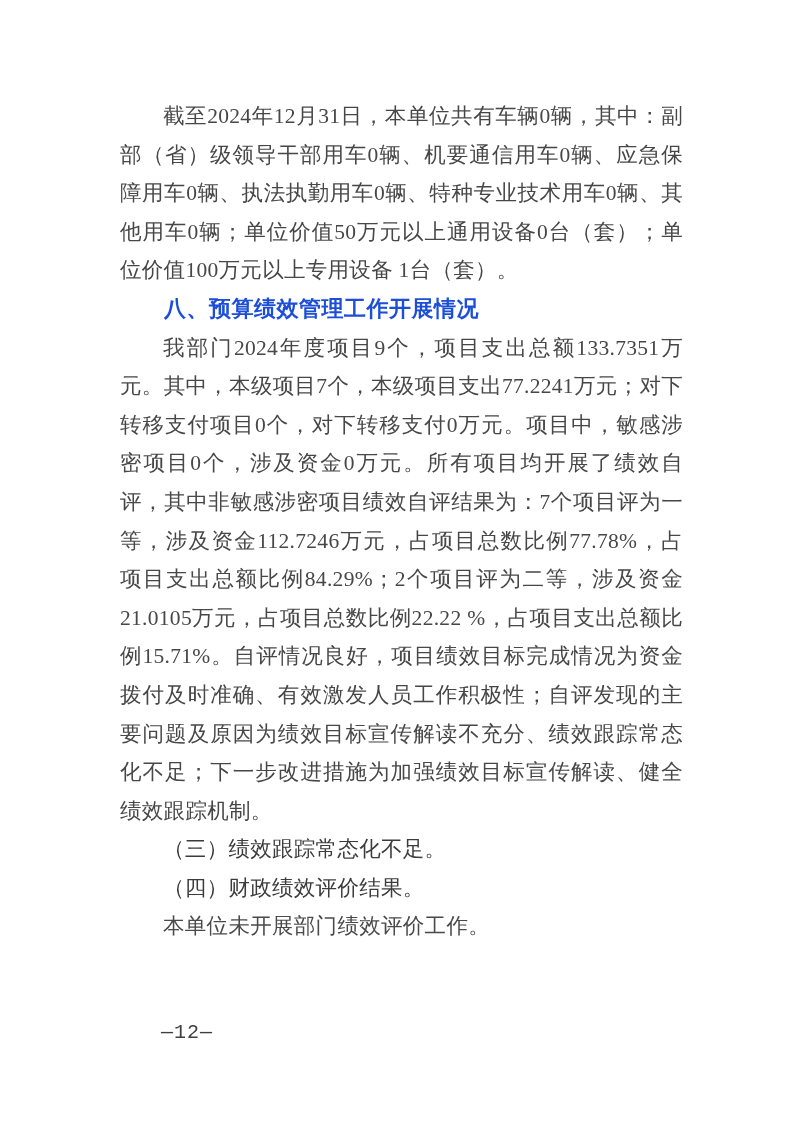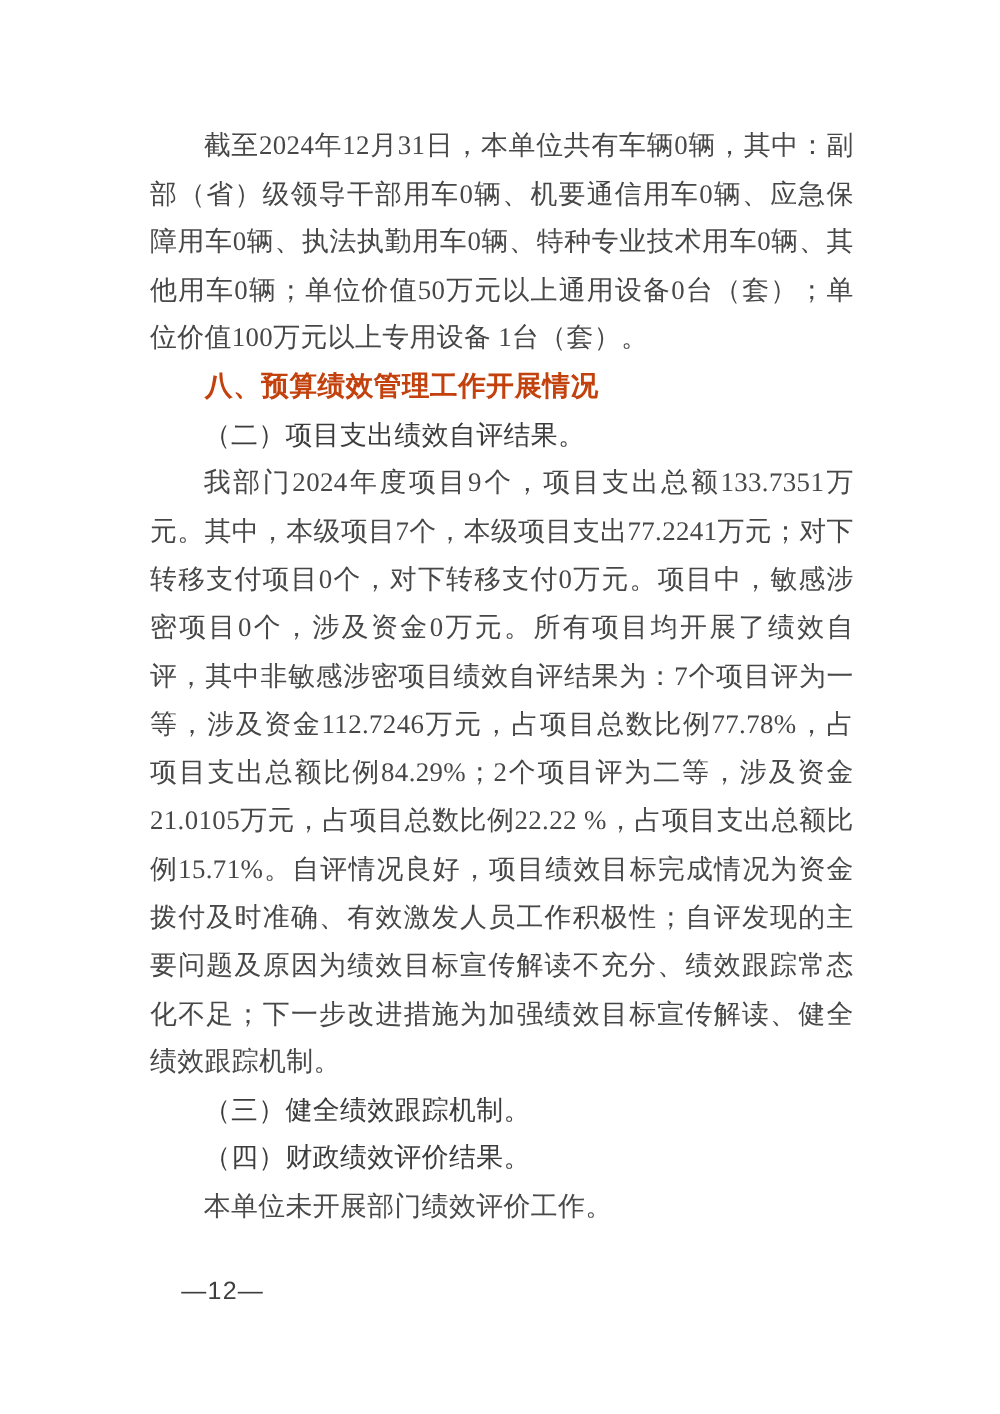--- a/index.html
+++ b/index.html
@@ -37,44 +37,43 @@
     color: #4a4a4a;
   }
   .subhead {
     color: #3c3c3c;
   }
   .heading {
     margin: 0;
     font-size: 22px;
     line-height: 38.6px;
     font-weight: 700;
-    color: #c2410c;
+    color: #1d4ed8;
     font-family: "Liberation Sans", "DejaVu Sans", sans-serif;
     text-indent: 2em;
     text-align: left;
     letter-spacing: 0.5px;
   }
   .pagenum {
     position: absolute;
-    left: 145px;
+    left: 161px;
     top: 1020px;
     font-size: 20px;
     line-height: 26px;
     color: #3f3f3f;
     letter-spacing: 1px;
-    font-family: Liberation Sans, sans-serif;
+    font-family: Liberation Mono, monospace;
   }
 </style>
 </head>
 <body>
 
 <div class="page">
   <div class="content">
     <p class="para">截至2024年12月31日，本单位共有车辆0辆，其中：副部（省）级领导干部用车0辆、机要通信用车0辆、应急保障用车0辆、执法执勤用车0辆、特种专业技术用车0辆、其他用车0辆；单位价值50万元以上通用设备0台（套）；单位价值100万元以上专用设备 1台（套）。</p>
     <h2 class="heading">八、预算绩效管理工作开展情况</h2>
-    <p class="para kaiti subhead">（二）项目支出绩效自评结果。</p>
     <p class="para">我部门2024年度项目9个，项目支出总额133.7351万元。其中，本级项目7个，本级项目支出77.2241万元；对下转移支付项目0个，对下转移支付0万元。项目中，敏感涉密项目0个，涉及资金0万元。所有项目均开展了绩效自评，其中非敏感涉密项目绩效自评结果为：7个项目评为一等，涉及资金112.7246万元，占项目总数比例77.78%，占项目支出总额比例84.29%；2个项目评为二等，涉及资金21.0105万元，占项目总数比例22.22 %，占项目支出总额比例15.71%。自评情况良好，项目绩效目标完成情况为资金拨付及时准确、有效激发人员工作积极性；自评发现的主要问题及原因为绩效目标宣传解读不充分、绩效跟踪常态化不足；下一步改进措施为加强绩效目标宣传解读、健全绩效跟踪机制。</p>
-    <p class="para kaiti subhead">（三）健全绩效跟踪机制。</p>
+    <p class="para kaiti subhead">（三）绩效跟踪常态化不足。</p>
     <p class="para kaiti subhead">（四）财政绩效评价结果。</p>
     <p class="para kaiti">本单位未开展部门绩效评价工作。</p>
   </div>
   <div class="pagenum">—12—</div>
 </div>
 
 </body></html>

